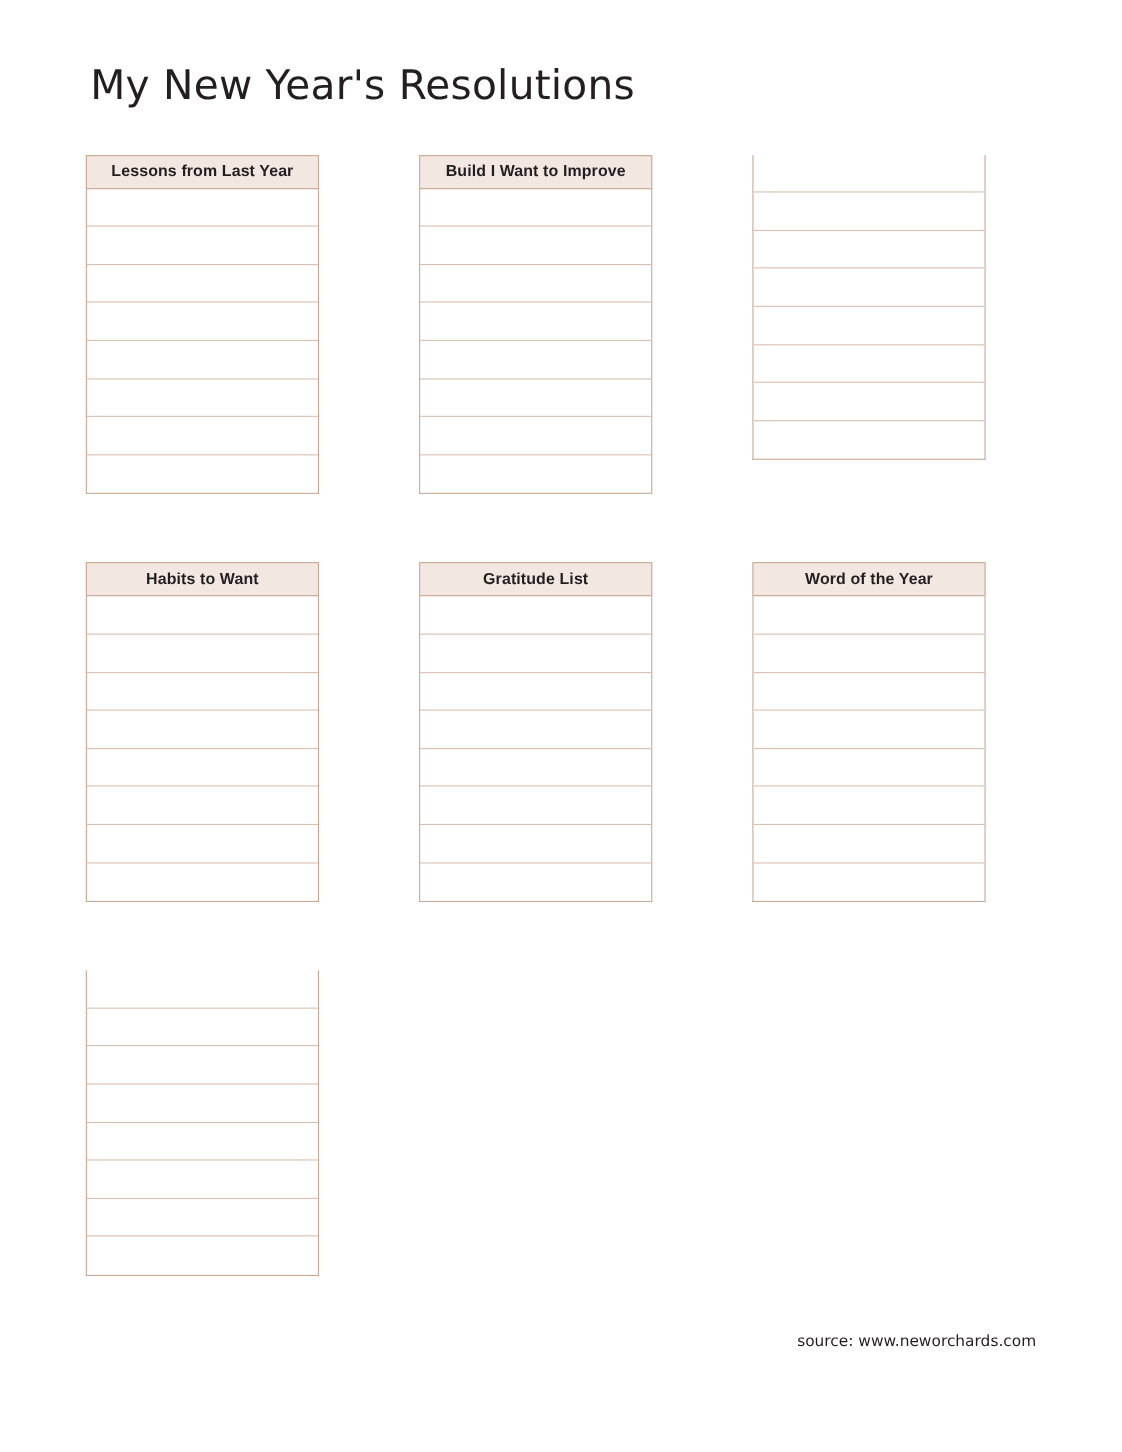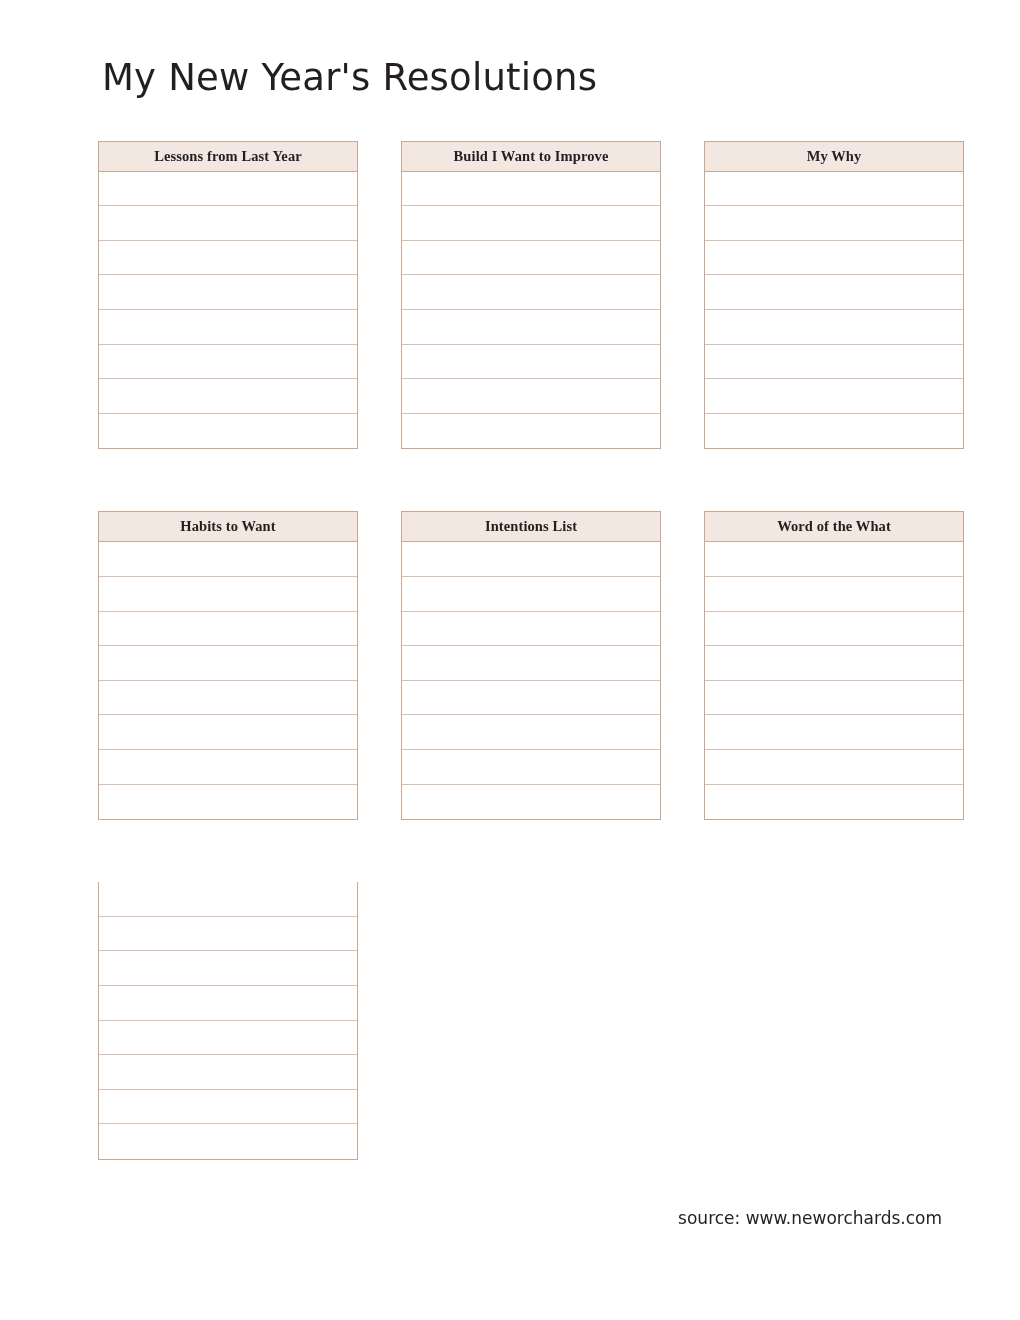--- a/index.html
+++ b/index.html
@@ -12,41 +12,40 @@
     width: 1020px;
     height: 1320px;
     font-family: "Liberation Sans", sans-serif;
     color: #231f20;
     position: relative;
     overflow: hidden;
   }
   .page {
     width: 1020px;
     height: 1320px;
-    padding: 58px 78px 0 98px;
+    padding: 58px 78px 0 78px;
     position: relative;
   }
   .page-title {
     font-size: 37px;
     font-weight: 400;
     letter-spacing: 0.2px;
     color: #231f20;
     margin: 0 0 42px 4px;
     line-height: 1.1;
     font-family: "DejaVu Sans", sans-serif;
   }
   .grid {
     display: grid;
     grid-template-columns: 260px 260px 260px;
     column-gap: 43px;
     row-gap: 62px;
   }
   .card {
-    width: 260px;
-    font-family: Liberation Serif, serif;
+    width: 212px;
   }
   .card-header {
     background: #f2e8e1;
     border: 1px solid #c8a893;
     height: 31px;
     display: flex;
     align-items: center;
     justify-content: center;
     font-size: 14.5px;
     font-weight: bold;
@@ -62,21 +61,21 @@
     height: 34.6px;
     border-bottom: 1px solid #d9bfae;
   }
   .card-body .row:last-child {
     border-bottom: none;
   }
   .source {
     position: absolute;
     right: 78px;
     bottom: 92px;
-    font-size: 17px;
+    font-size: 14px;
     color: #231f20;
     font-family: "DejaVu Sans", sans-serif;
   }
 </style>
 </head>
 <body>
 
 <div class="page">
 
   <h1 class="page-title">My New Year's Resolutions</h1>
@@ -106,21 +105,20 @@
         <div class="row"></div>
         <div class="row"></div>
         <div class="row"></div>
         <div class="row"></div>
         <div class="row"></div>
         <div class="row"></div>
       </div>
     </div>
 
     <div class="card">
-      <div class="card-header">My Why</div>
       <div class="card-body">
         <div class="row"></div>
         <div class="row"></div>
         <div class="row"></div>
         <div class="row"></div>
         <div class="row"></div>
         <div class="row"></div>
         <div class="row"></div>
         <div class="row"></div>
       </div>
@@ -134,35 +132,35 @@
         <div class="row"></div>
         <div class="row"></div>
         <div class="row"></div>
         <div class="row"></div>
         <div class="row"></div>
         <div class="row"></div>
       </div>
     </div>
 
     <div class="card">
-      <div class="card-header">Intentions List</div>
+      <div class="card-header">Gratitude List</div>
       <div class="card-body">
         <div class="row"></div>
         <div class="row"></div>
         <div class="row"></div>
         <div class="row"></div>
         <div class="row"></div>
         <div class="row"></div>
         <div class="row"></div>
         <div class="row"></div>
       </div>
     </div>
 
     <div class="card">
-      <div class="card-header">Word of the What</div>
+      <div class="card-header">Word of the Year</div>
       <div class="card-body">
         <div class="row"></div>
         <div class="row"></div>
         <div class="row"></div>
         <div class="row"></div>
         <div class="row"></div>
         <div class="row"></div>
         <div class="row"></div>
         <div class="row"></div>
       </div>

